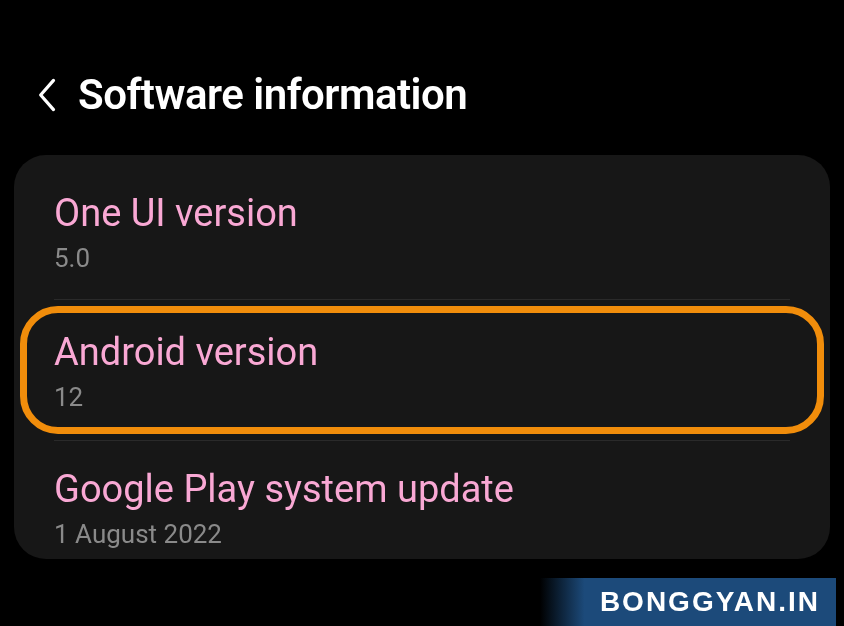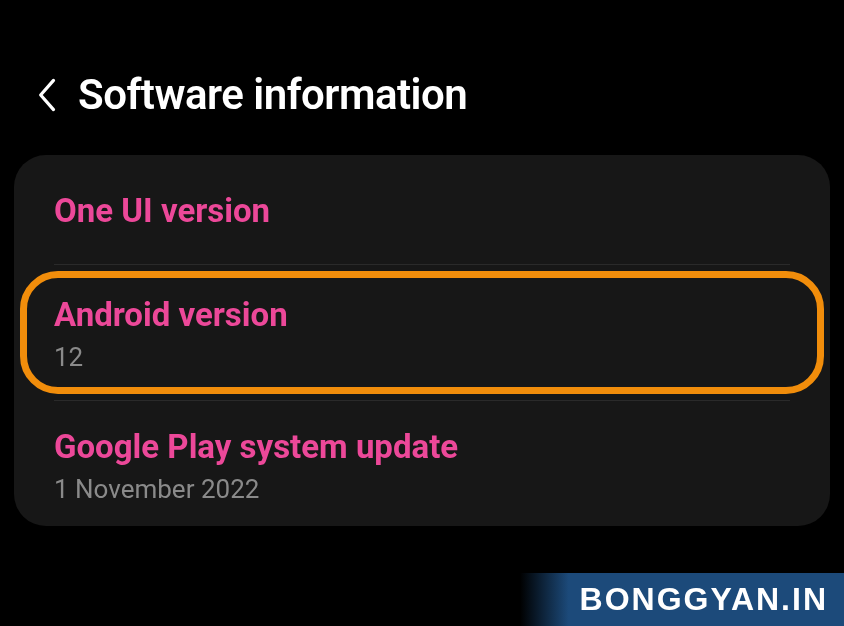--- a/index.html
+++ b/index.html
@@ -57,78 +57,79 @@
       position: absolute;
       top: 0;
       left: 0;
       right: 0;
       bottom: 0;
       border: 7px solid #f18d0b;
       border-radius: 38px;
       pointer-events: none;
     }
     .setting-label {
-      color: #ec4899;
-      font-size: 33px;
-      font-weight: 700;
+      color: #f9a8d4;
+      font-size: 38px;
+      font-weight: 400;
       margin-bottom: 8px;
     }
     .setting-value {
       color: #8a8a8a;
       font-size: 26px;
       font-weight: 400;
     }
     .divider {
       height: 1px;
       background: #2a2a2a;
       margin: 0 40px;
     }
     .watermark {
       position: absolute;
       bottom: 0;
-      right: 0;
+      right: 8px;
       background: linear-gradient(to right, transparent 0%, #1c4a7a 15%, #1c4a7a 100%);
       color: #ffffff;
-      font-size: 32px;
+      font-size: 28px;
       font-weight: 700;
       letter-spacing: 2px;
       padding: 8px 16px 8px 60px;
       font-family: Arial, sans-serif;
     }
     .third-item {
       padding-top: 26px;
-      padding-bottom: 22px;
+      padding-bottom: 10px;
     }
   </style>
 </head>
 <body>
 
 <div class="header">
   <div class="back-icon">
     <svg viewBox="0 0 24 40" fill="none" stroke="#ffffff" stroke-width="3.5" stroke-linecap="round" stroke-linejoin="round">
       <polyline points="18,4 4,20 18,36"></polyline>
     </svg>
   </div>
   <h1 class="page-title">Software information</h1>
 </div>
 
 <div class="settings-panel">
   <div class="setting-item">
     <div class="setting-label">One UI version</div>
+    <div class="setting-value">5.0</div>
   </div>
 
   <div class="divider"></div>
 
   <div class="setting-item highlighted">
     <div class="highlight-border"></div>
     <div class="setting-label">Android version</div>
     <div class="setting-value">12</div>
   </div>
 
   <div class="divider"></div>
 
   <div class="setting-item third-item">
     <div class="setting-label">Google Play system update</div>
-    <div class="setting-value">1 November 2022</div>
+    <div class="setting-value">1 August 2022</div>
   </div>
 </div>
 
 <div class="watermark">BONGGYAN.IN</div>
 
 </body></html>

